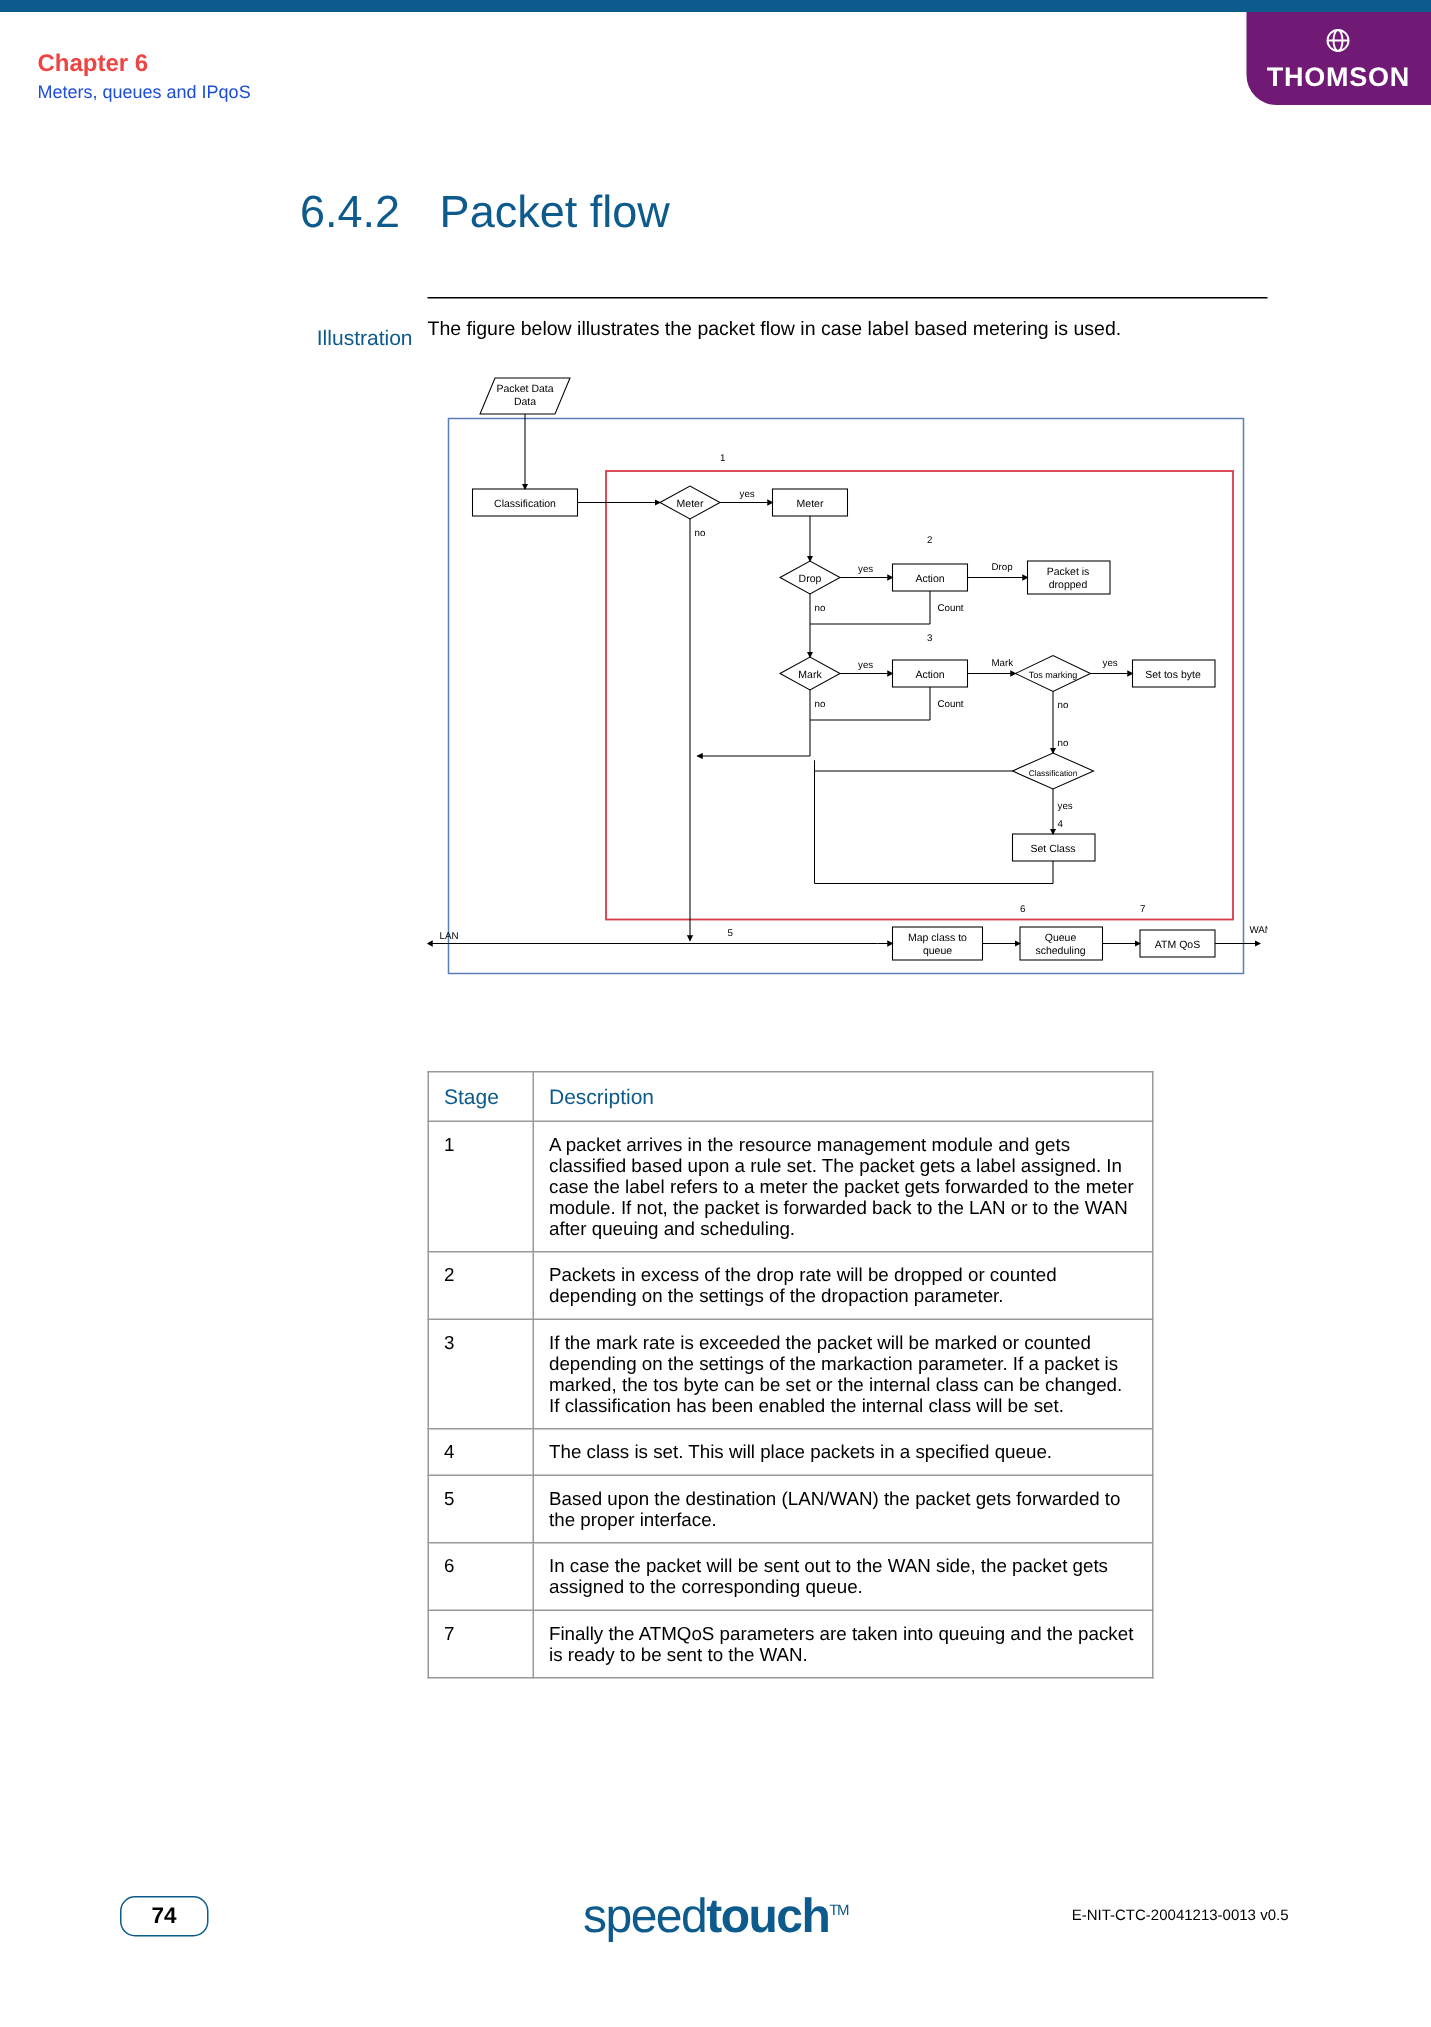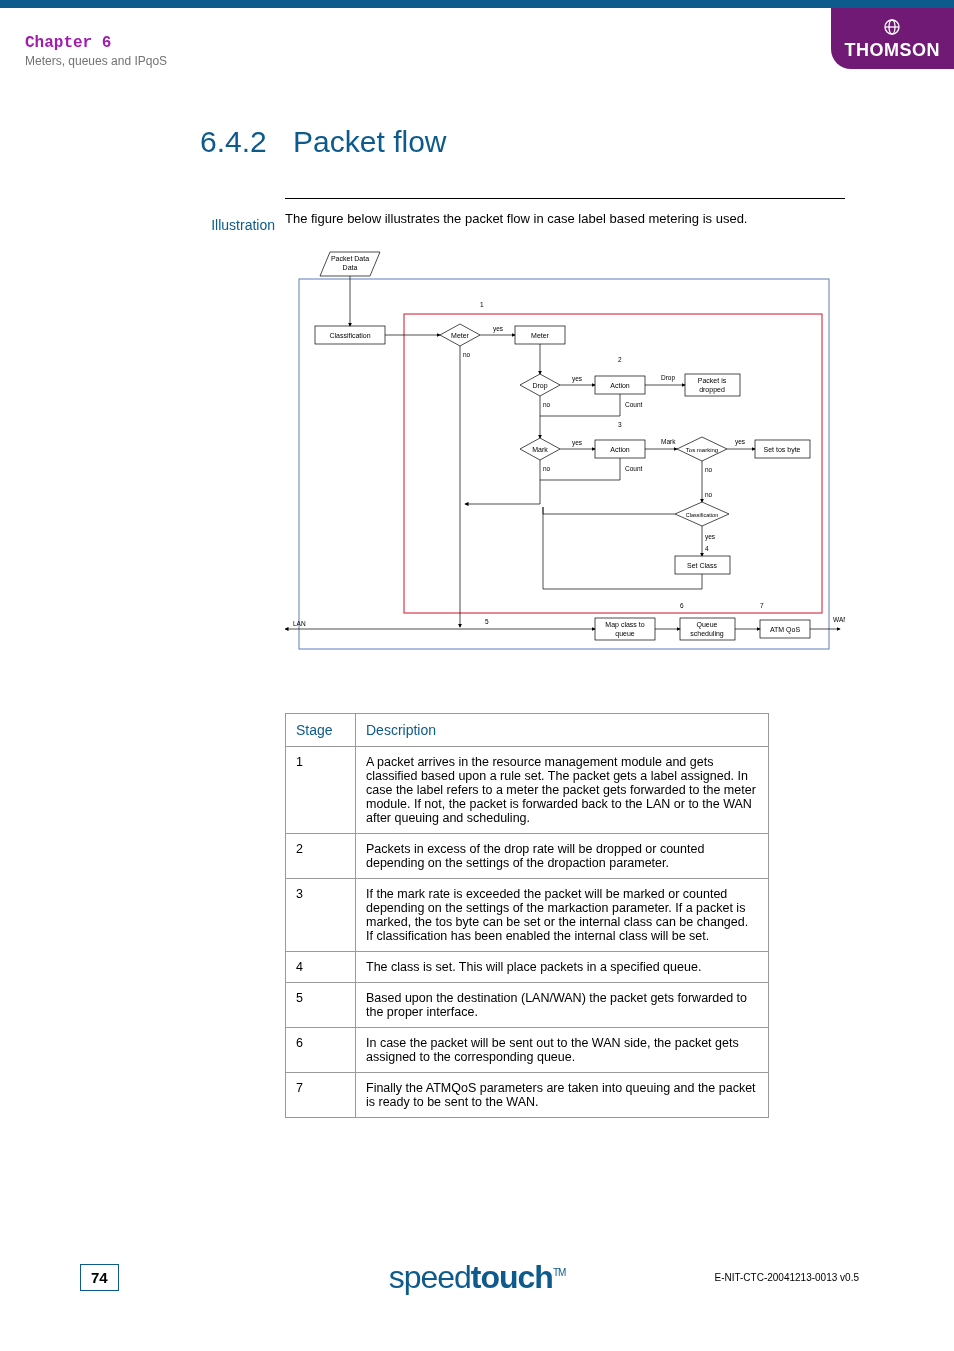--- a/index.html
+++ b/index.html
@@ -16,28 +16,27 @@
     top: 0; left: 0; right: 0;
     height: 8px;
     background: #0d5a8c;
   }
   .chapter-block {
     position: absolute;
     top: 34px;
     left: 25px;
   }
   .chapter-title {
-    color: #a21caf;
+    color: #ef4444;
     font-weight: bold;
     font-size: 16px;
-    font-family: Liberation Mono, monospace;
   }
   .chapter-sub {
     font-size: 12px;
-    color: #737373;
+    color: #1d4ed8;
     margin-top: 2px;
   }
   .thomson-text {
     color: #fff;
     font-weight: bold;
     font-size: 18px;
     letter-spacing: 0.5px;
   }
   .thomson-bg {
     background: #701a75;
@@ -101,22 +100,22 @@
     color: #0d5a8c;
     font-weight: normal;
     font-size: 14px;
   }
   .stage-table td:first-child { width: 70px; }
   .page-num-box {
     position: absolute;
     bottom: 60px;
     left: 80px;
     border: 1.5px solid #0d5a8c;
-    border-radius: 0;
-    padding: 4px 10px;
+    border-radius: 10px;
+    padding: 4px 20px;
     font-weight: bold;
     font-size: 15px;
   }
   .speedtouch {
     position: absolute;
     bottom: 55px;
     left: 0; right: 0;
     text-align: center;
     font-size: 32px;
     color: #0d5a8c;

